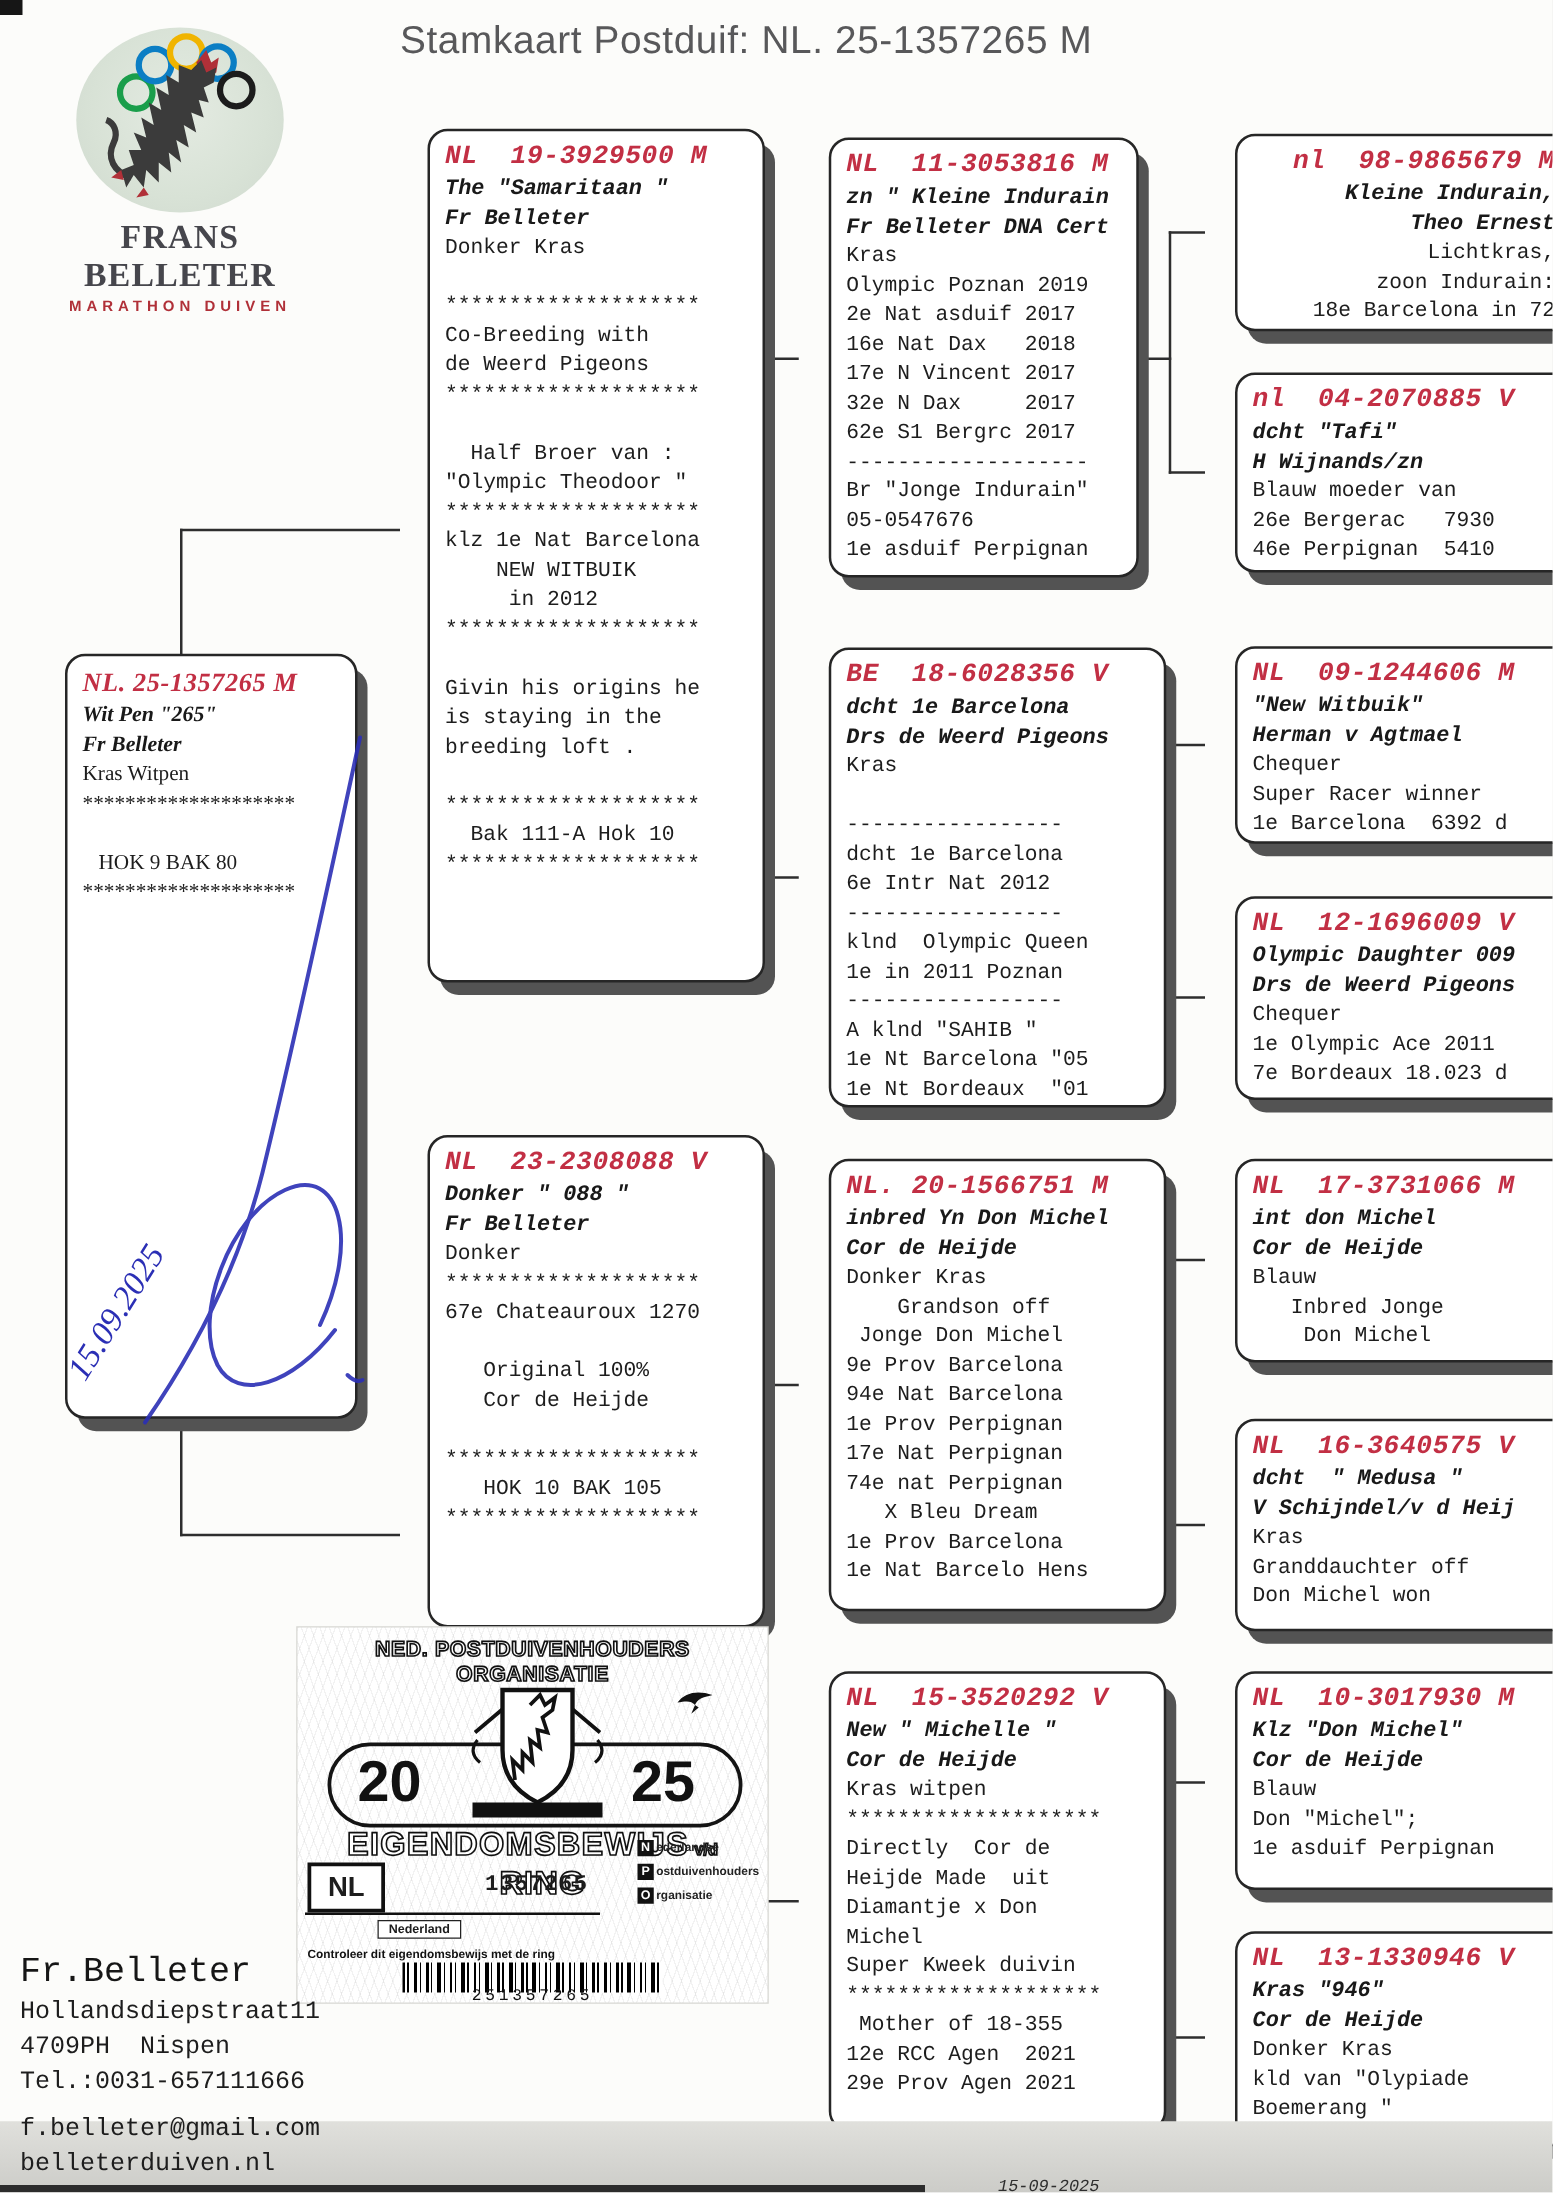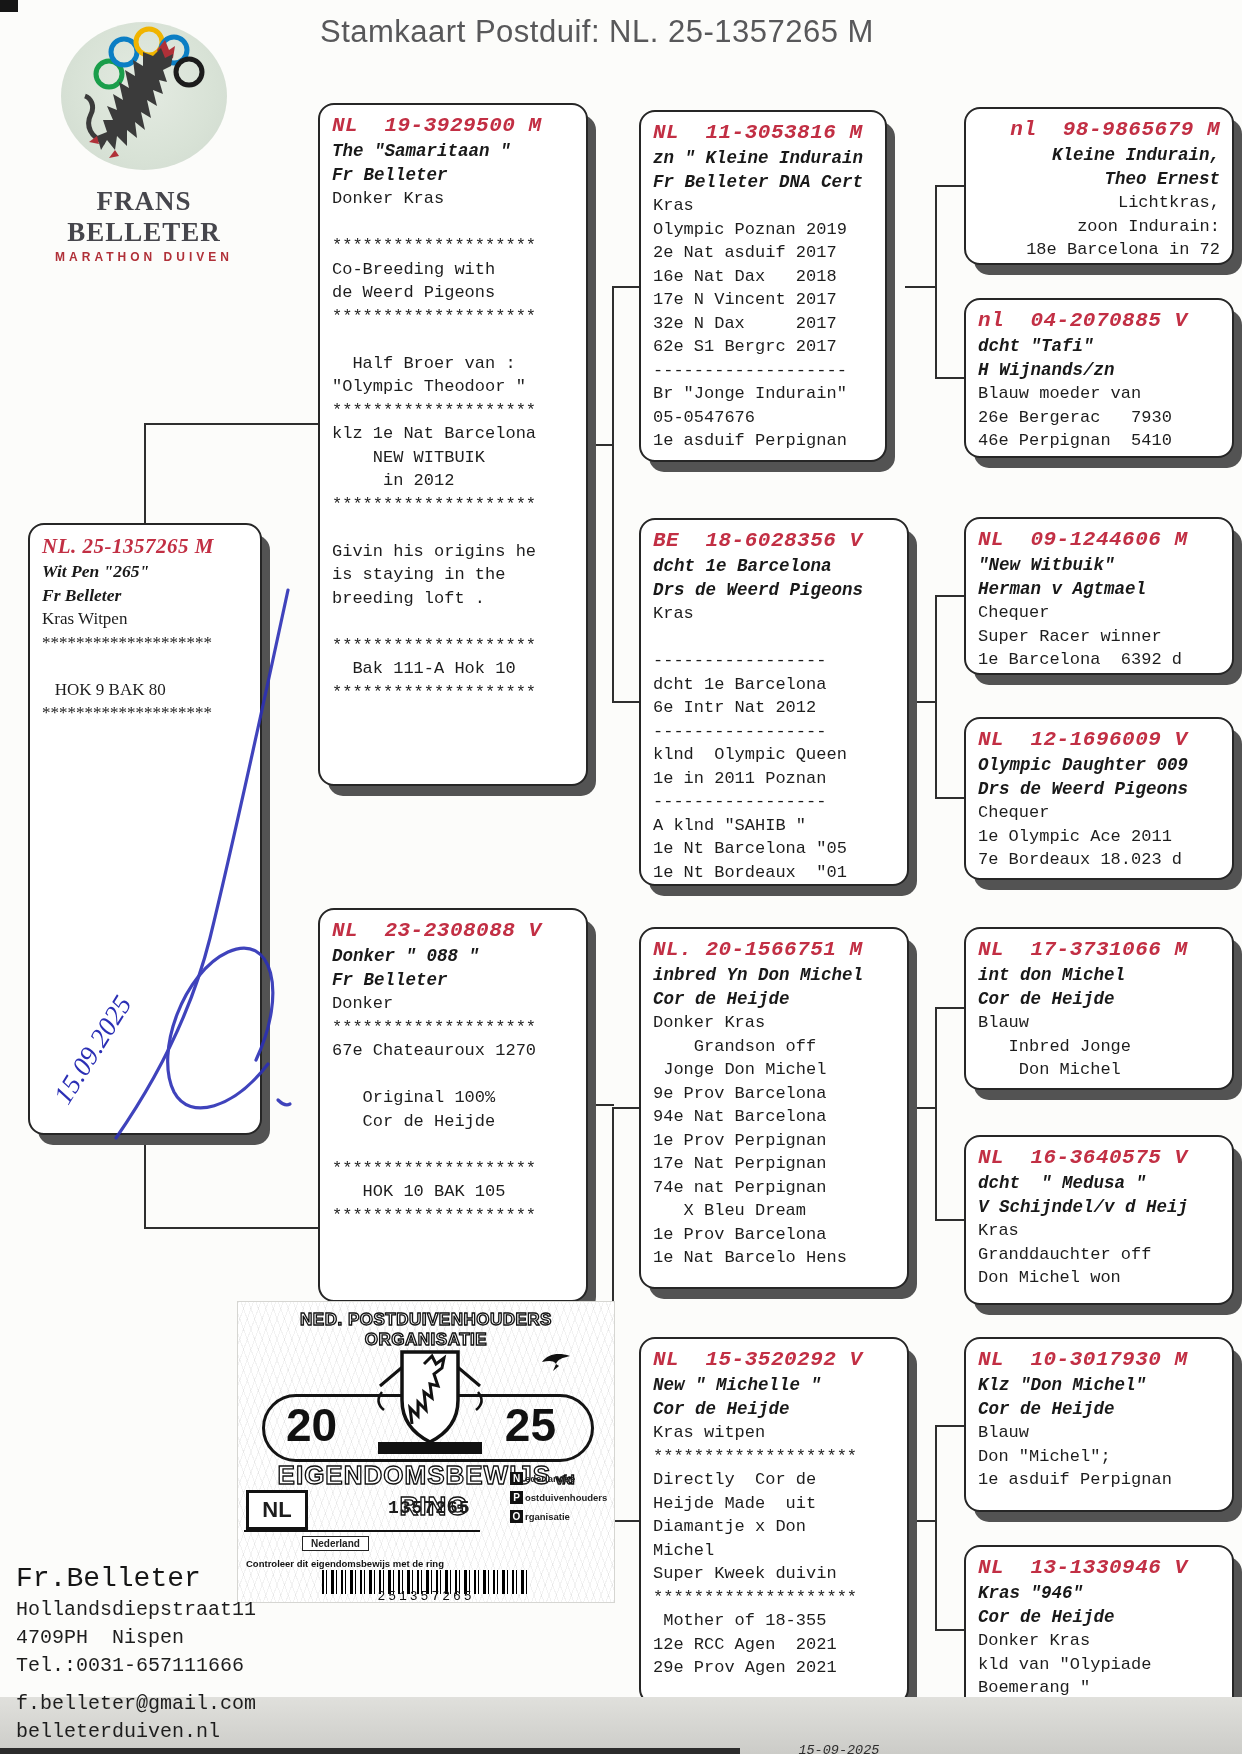--- a/index.html
+++ b/index.html
@@ -1,35 +1,35 @@
 <!DOCTYPE html>
 <html><head>
 <meta charset="utf-8">
 <style>
   html,body{margin:0;padding:0;background:#e9e9e7;}
   #page{position:relative;width:1242px;height:1754px;background:#fcfcfa;overflow:hidden;
         font-family:"Liberation Mono","DejaVu Sans Mono",monospace;color:#1d1d1d;padding-left:20px;}
   
   .pbox{position:absolute;background:#fff;border:2px solid #262626;border-radius:16px;
-        box-shadow:9px 11px 0 -1px #535353;padding:8px 12px;box-sizing:border-box;}
+        box-shadow:9px 11px 0 -1px #535353;padding:8px 12px;box-sizing:border-box;margin-left:24px;}
   .ring{font-size:21px;font-weight:bold;font-style:italic;color:#c22f44;
         white-space:pre;letter-spacing:.5px;line-height:26px;}
   .iline{font-size:17.5px;font-weight:bold;font-style:italic;white-space:pre;line-height:24px;color:#191919;}
   .pbody{font-size:17px;white-space:pre;line-height:23.5px;color:#1d1d1d;}
   
   .hline,.vline{position:absolute;background:#2e2e2e;}
   .hline{height:2px;} .vline{width:2px;}
   
   .title{position:absolute;left:320px;top:14px;font-family:"Liberation Sans",sans-serif;
          font-size:31px;color:#58585a;letter-spacing:.5px;}
   .logo-wrap{position:absolute;left:20px;top:22px;width:248px;text-align:center;}
   .logo-circle{position:relative;width:166px;height:148px;margin:0 auto;border-radius:50%;
          background:radial-gradient(circle at 50% 45%,#e4ebe2 0%,#d8e2d6 60%,#cfd9ce 100%);}
   .logo-name{font-family:"Liberation Serif",serif;font-weight:bold;font-size:27px;color:#46464c;
-         letter-spacing:1px;margin-top:16px;}
+         letter-spacing:1px;margin-top:4px;}
   .logo-sub{font-family:"Liberation Sans",sans-serif;font-weight:bold;font-size:12px;color:#b03038;
          letter-spacing:4px;margin-top:2px;}
   
   .stamp{position:absolute;left:238px;top:1302px;width:376px;height:300px;background:#fff;
          box-shadow:0 0 0 1px #d6d6d2;
          background-image:repeating-linear-gradient(70deg,rgba(40,40,40,.06) 0 1px,transparent 1px 7px),
                           repeating-linear-gradient(-70deg,rgba(40,40,40,.06) 0 1px,transparent 1px 7px);}
   .outline-txt{color:#fff;-webkit-text-stroke:1.3px #101010;text-shadow:0 0 1px #101010;}
   .stamp-org{position:absolute;left:0;top:8px;width:100%;text-align:center;
          font-family:"Liberation Sans",sans-serif;font-size:17px;font-weight:900;letter-spacing:.5px;}

